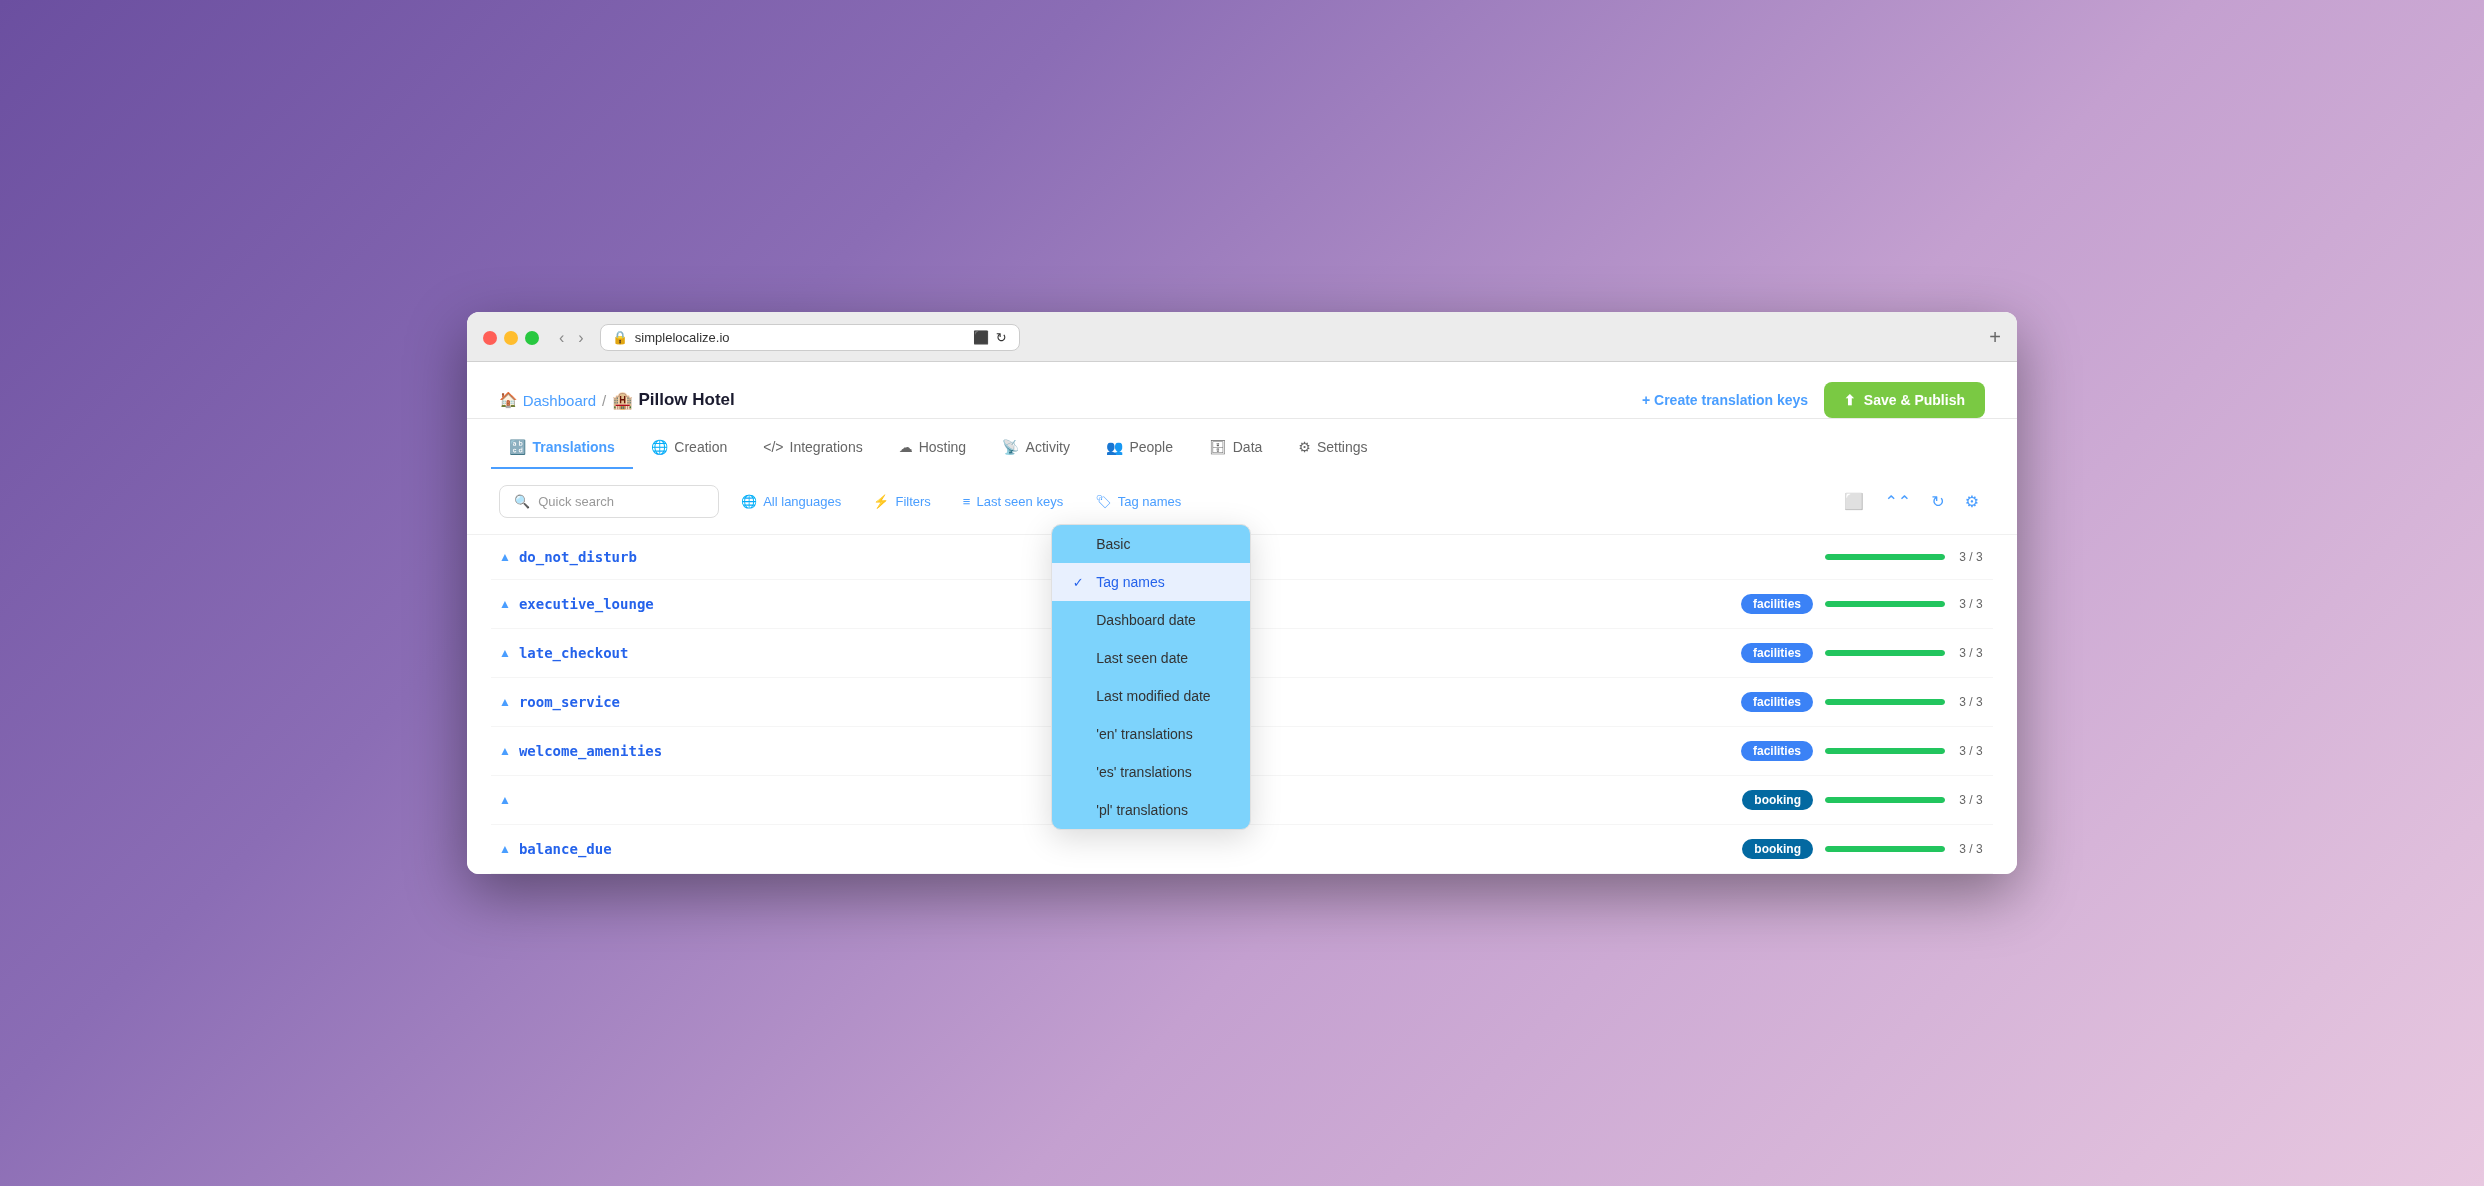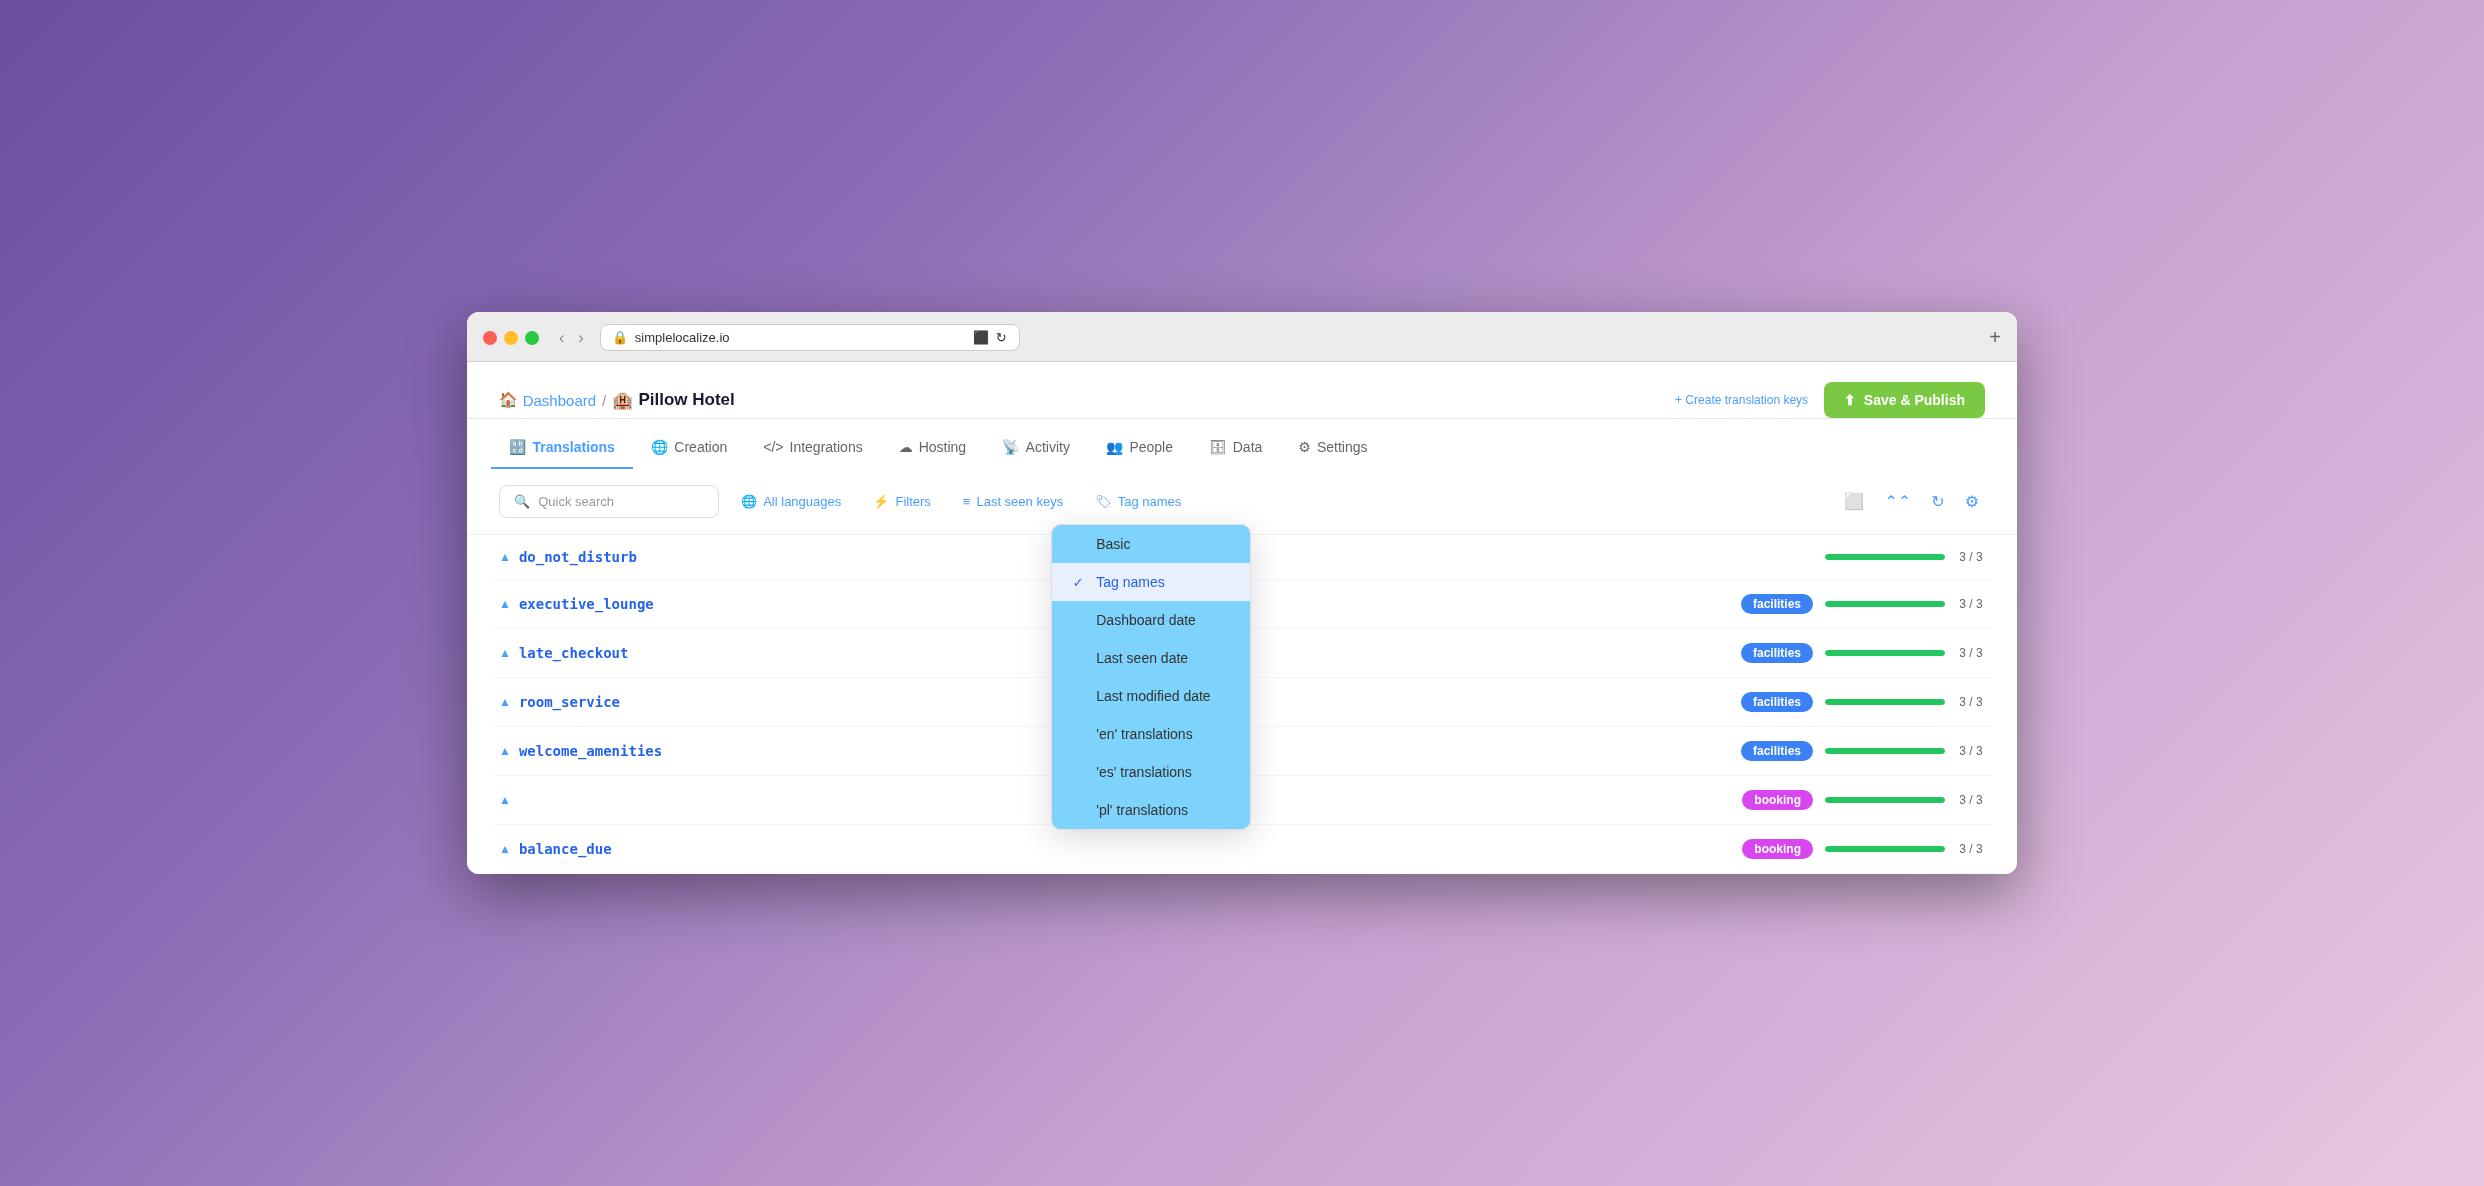--- a/index.html
+++ b/index.html
@@ -123,23 +123,23 @@
       align-items: center;
       gap: 16px;
     }
     .create-keys-btn {
       display: flex;
       align-items: center;
       gap: 6px;
       background: none;
       border: none;
       color: #4a9eff;
-      font-size: 12px;
-      cursor: pointer;
-      font-weight: 400;
+      font-size: 14px;
+      cursor: pointer;
+      font-weight: 700;
     }
     .save-publish-btn {
       display: flex;
       align-items: center;
       gap: 8px;
       background: #7ac943;
       color: white;
       border: none;
       border-radius: 8px;
       padding: 10px 20px;
@@ -249,21 +249,21 @@
       margin-left: auto;
     }
     .tag-badge {
       border-radius: 20px;
       padding: 3px 12px;
       font-size: 12px;
       font-weight: 600;
       color: white;
     }
     .tag-facilities { background: #3b82f6; }
-    .tag-booking { background: #d946ef; text-align: center; }
+    .tag-booking { background: #0369a1; text-align: center; }
     .progress-bar-container {
       width: 120px;
       height: 6px;
       background: #e8e8e8;
       border-radius: 3px;
       overflow: hidden;
     }
     .progress-bar-fill {
       height: 100%;
       background: #22c55e;

